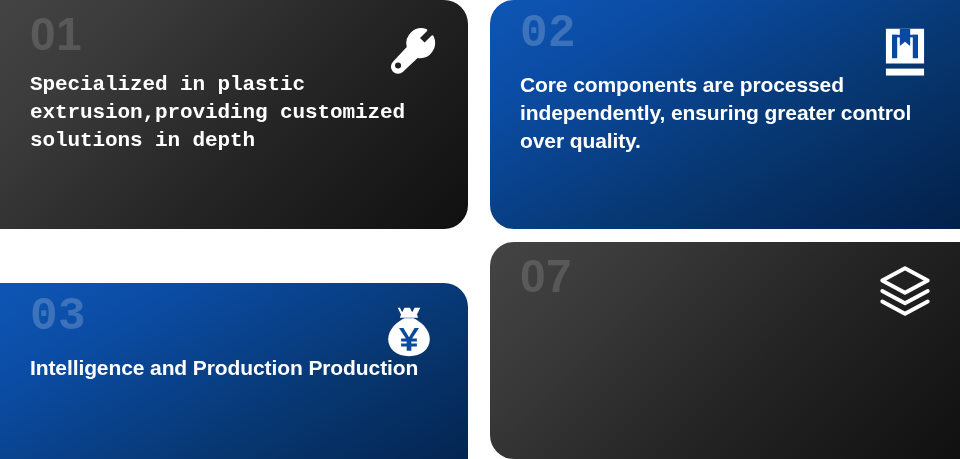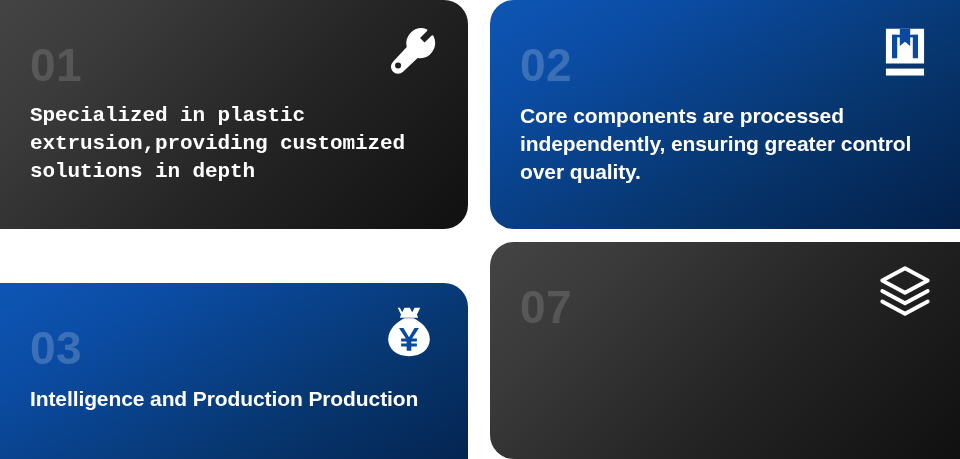--- a/index.html
+++ b/index.html
@@ -62,34 +62,34 @@
   }
   .theme-blue {
     background: linear-gradient(150deg, #0e56b4 0%, #0b4da6 20%, #07366f 62%, #032049 100%);
   }
 
   .card-inner {
     position: relative;
     width: 100%;
     height: 100%;
     box-sizing: border-box;
-    padding: 42px 30px 22px 30px;
+    padding: 11px 30px 22px 30px;
   }
 
   
   .card-number {
     font-size: 46px;
     font-weight: 700;
     line-height: 1;
     letter-spacing: 0.5px;
     margin: 0 0 14px 0;
     user-select: none;
   }
   .theme-dark .card-number { color: rgba(255,255,255,0.14); }
-  .theme-blue .card-number { color: rgba(255,255,255,0.20); }
+  .theme-blue .card-number { color: rgba(255,255,255,0.20); font-family: Liberation Mono, monospace; }
 
   
   .card-text {
     font-size: 21px;
     font-weight: 700;
     line-height: 1.33;
     color: #ffffff;
     margin: 0;
     max-width: 100%;
     letter-spacing: -0.1px;

